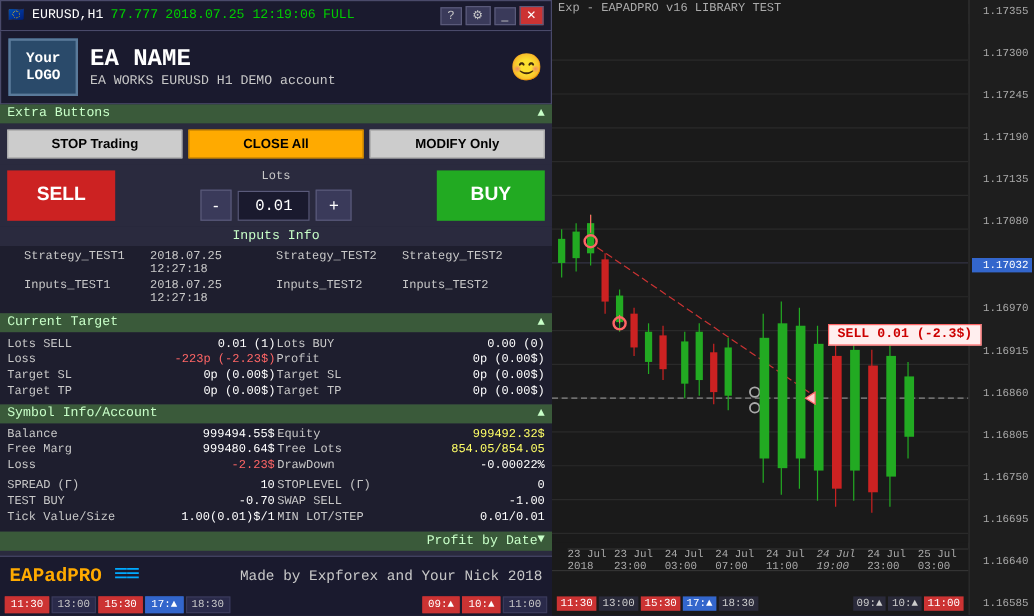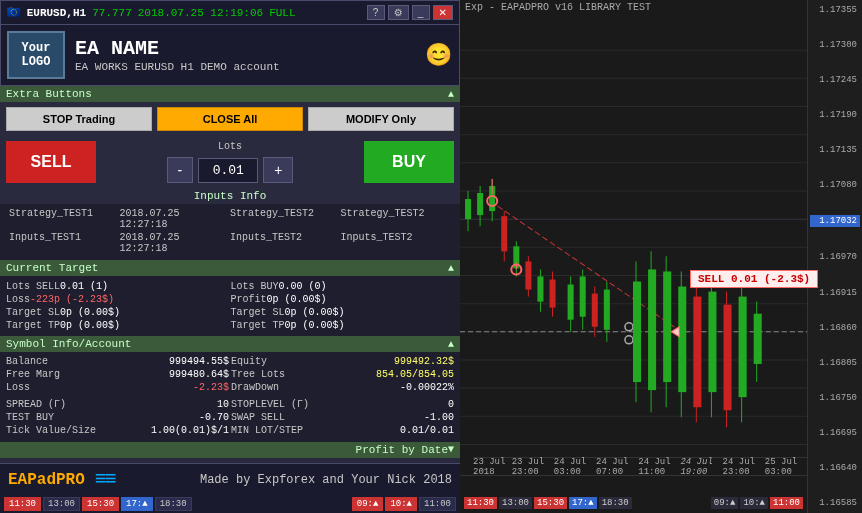--- a/index.html
+++ b/index.html
@@ -6,21 +6,21 @@
     body { width: 862px; height: 513px; overflow: hidden; background: #1a1a2e; font-family: 'Courier New', monospace; font-size: 11px; }
 
     .main-container { display: flex; width: 862px; height: 513px; }
 
     
     .left-panel { width: 460px; min-width: 460px; background: #2a2a3e; color: #c8c8c8; display: flex; flex-direction: column; }
 
     
     .header { background: #1a1a2e; border: 1px solid #4a4a6a; padding: 4px 6px; display: flex; align-items: center; justify-content: space-between; }
     .header-left { display: flex; align-items: center; gap: 6px; }
-    .header-symbol { color: #ffffff; font-weight: bold; font-size: 11px; }
+    .header-symbol { color: #ffffff; font-weight: normal; font-size: 11px; }
     .header-info { color: #00cc00; font-size: 11px; }
     .header-controls { display: flex; gap: 3px; align-items: center; }
     .header-btn { background: #3a3a5a; border: 1px solid #5a5a7a; color: #c8c8c8; font-size: 10px; padding: 1px 5px; cursor: pointer; min-width: 18px; text-align: center; }
     .header-btn.close-btn { background: #cc3333; color: white; }
     .header-btn.min-btn { background: #3a3a5a; }
 
     
     .ea-header { display: flex; background: #1a1a2e; border: 1px solid #4a4a6a; border-top: none; padding: 6px; align-items: center; gap: 10px; }
     .logo-box { background: #2a4a6a; border: 2px solid #5a7a9a; width: 58px; height: 48px; display: flex; flex-direction: column; align-items: center; justify-content: center; color: #ffffff; font-weight: bold; font-size: 12px; line-height: 1.2; }
     .ea-name-area { flex: 1; }
@@ -47,25 +47,25 @@
     .lots-row { display: flex; align-items: center; gap: 5px; }
     .lots-btn { background: #3a3a5a; border: 1px solid #5a5a7a; color: #ffffff; font-size: 14px; padding: 4px 10px; cursor: pointer; }
     .lots-value { background: #1a1a2e; border: 1px solid #5a5a7a; color: #ffffff; font-size: 13px; padding: 4px 10px; min-width: 60px; text-align: center; }
 
     
     .info-headers { display: flex; background: #2a2a3e; }
     .info-col-header { flex: 1; text-align: center; color: #c8ffc8; font-size: 11px; cursor: pointer; padding: 2px; }
     .info-col-header.active { background: #3a5a3a; }
 
     
-    .info-table { background: #1e1e2e; padding: 4px 9px; }
+    .info-table { background: #1e1e2e; padding: 4px 20px; }
     .info-row { display: flex; margin-bottom: 2px; }
     .info-cell { flex: 1; color: #c8c8c8; font-size: 10px; }
     .target-grid { display: grid; grid-template-columns: 1fr 1fr; gap: 1px; padding: 4px 6px; background: #1e1e2e; }
-    .target-row { display: flex; justify-content: flex-start; padding: 1px 0; }
+    .target-row { display: flex; justify-content: space-between; padding: 1px 0; }
     .target-label { color: #c8c8c8; font-size: 10px; }
     .target-value { color: #ffffff; font-size: 10px; }
     .target-value.red { color: #ff6666; }
 
     
     .symbol-info { background: #1e1e2e; padding: 4px 6px; }
     .symbol-grid { display: grid; grid-template-columns: 1fr 1fr; gap: 2px; }
     .sym-row { display: flex; justify-content: space-between; margin-bottom: 2px; }
     .sym-label { color: #c8c8c8; font-size: 10px; }
     .sym-value { color: #ffffff; font-size: 10px; }

